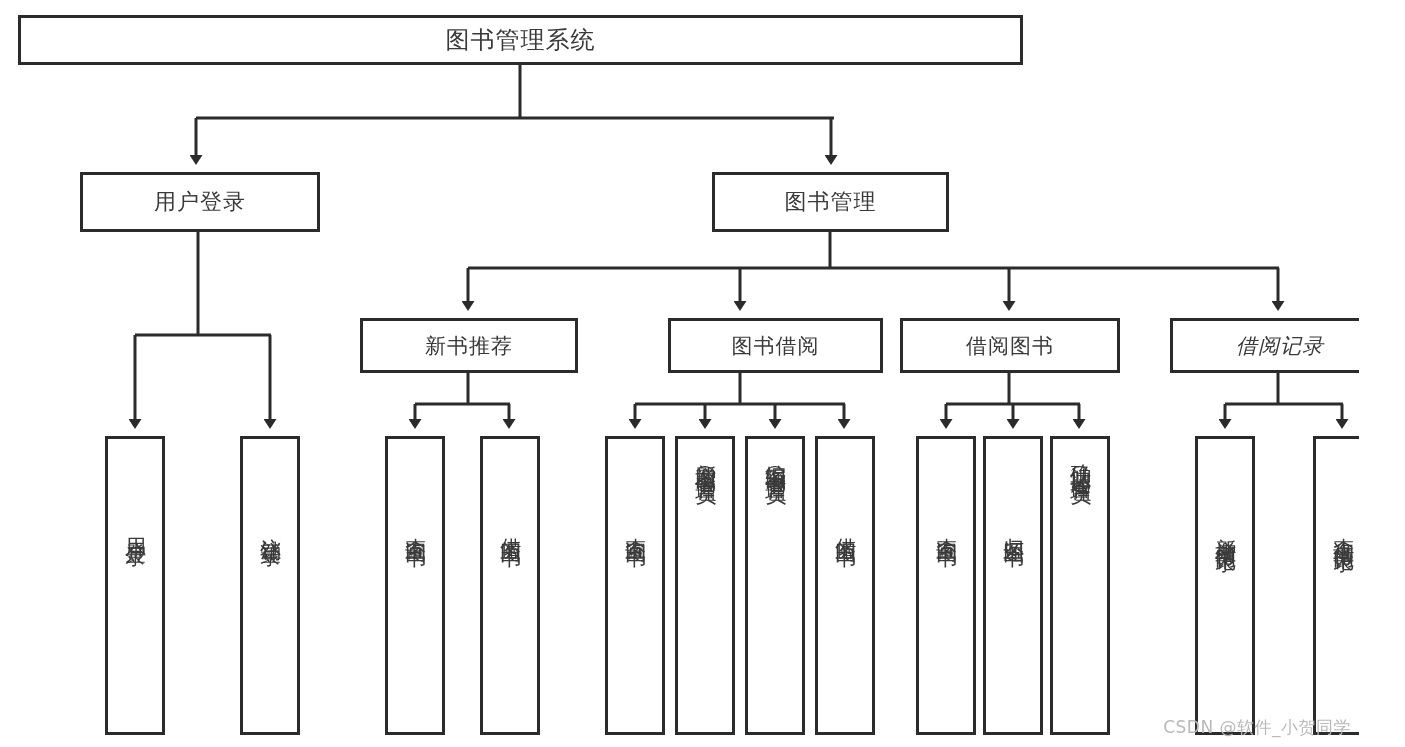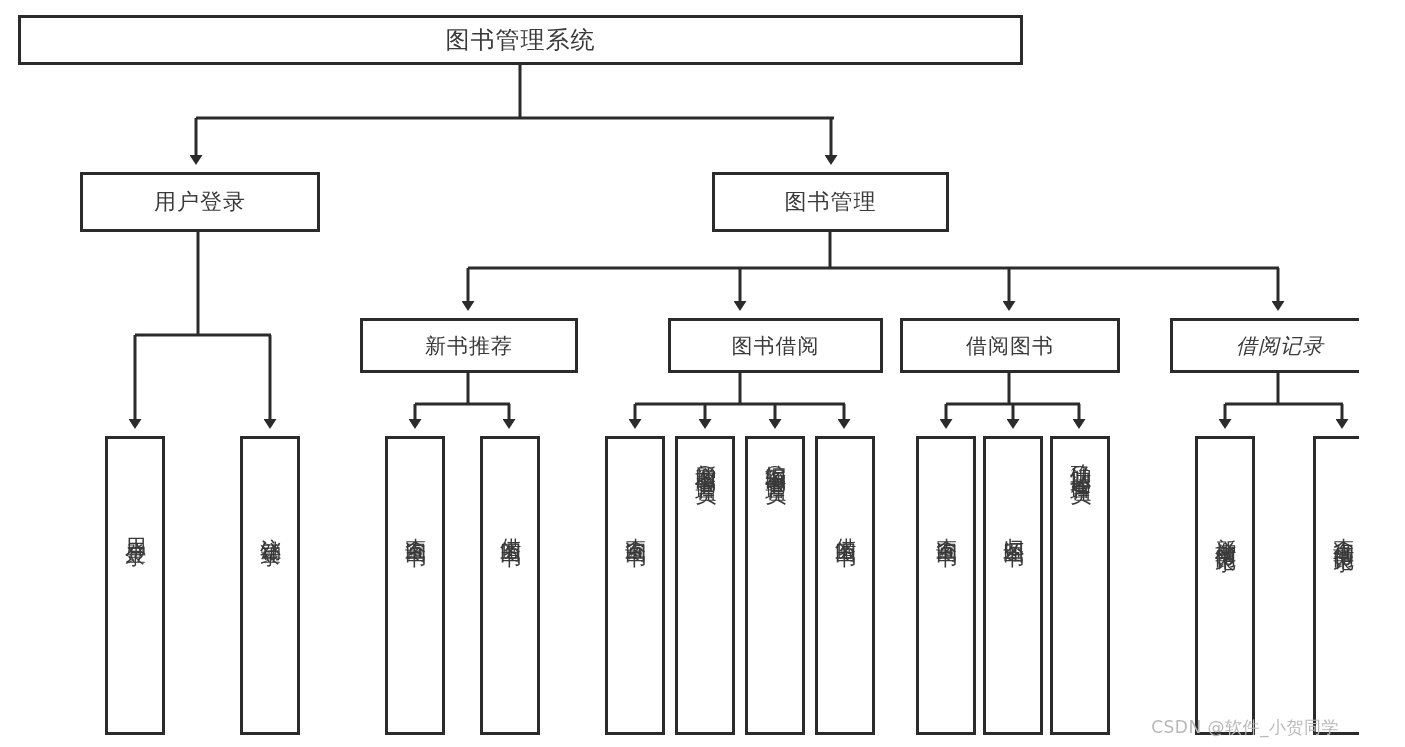--- a/index.html
+++ b/index.html
@@ -73,21 +73,21 @@
   .lk {
     stroke: #2b2b2b;
     stroke-width: 3;
     fill: none;
   }
   .arrowhead {
     fill: #2b2b2b;
   }
   .watermark {
     position: absolute;
-    right: 20px;
+    right: 8px;
     bottom: 8px;
     font-size: 17px;
     color: #b9b9b9;
     letter-spacing: 0.5px;
     white-space: nowrap;
   }
 </style>
 </head>
 <body>
 

